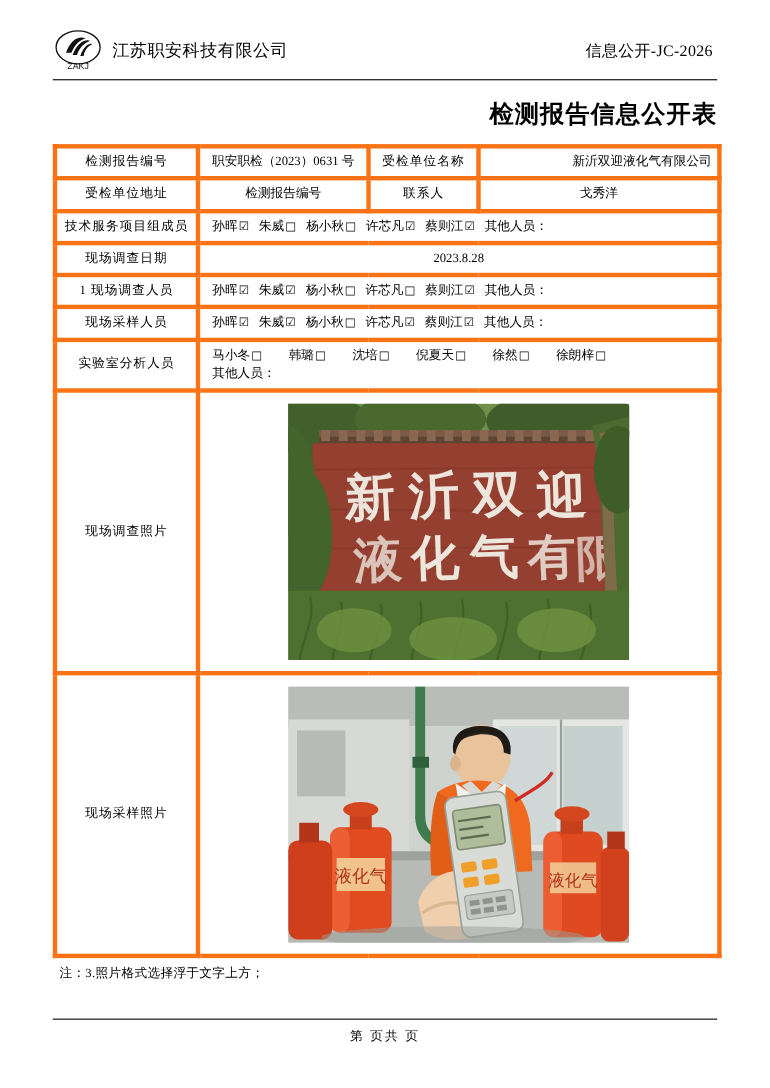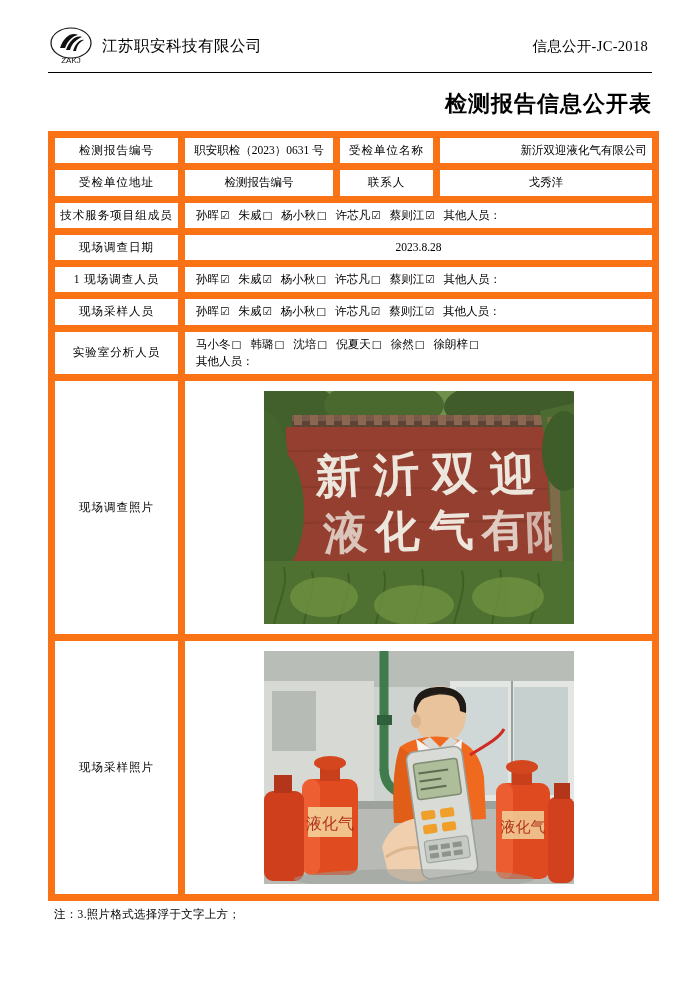--- a/index.html
+++ b/index.html
@@ -59,21 +59,21 @@
     margin: 16px 0 12px 0;
     letter-spacing: 1px;
   }
   
   table.main {
     width: 100%;
     border-collapse: collapse;
     table-layout: fixed;
   }
   table.main td {
-    border: 7px solid #f97316;
+    border: 4px solid #f97316;
     font-size: 11.5px;
     padding: 4px 5px;
     vertical-align: middle;
     line-height: 1.5;
   }
   .c-label {
     text-align: center;
     letter-spacing: 1px;
   }
   .c-center { text-align: center; }
@@ -90,20 +90,21 @@
     align-items: flex-start;
     padding-left: 6px;
   }
   .member {
     white-space: nowrap;
     margin-right: 7px;
     font-size: 11.5px;
   }
   .lab-line {
     padding-left: 6px;
+    gap: 15px;
   }
   .photo-cell {
     padding: 6px 4px;
     text-align: center;
     height: 245px;
   }
   .photo-box {
     width: 100%;
     height: 100%;
     display: flex;
@@ -150,21 +151,21 @@
         <svg width="46" height="40" viewBox="0 0 46 40">
           <ellipse cx="23" cy="17" rx="20" ry="15" fill="none" stroke="#111" stroke-width="1.2"></ellipse>
           <path d="M12 22 C16 10, 24 6, 30 9 C25 10, 20 14, 17 22 Z" fill="#111"></path>
           <path d="M18 24 C22 13, 29 9, 34 11 C29 13, 24 17, 22 24 Z" fill="#111"></path>
           <path d="M25 25 C28 16, 33 13, 36 14 C32 16, 29 19, 28 25 Z" fill="#111"></path>
           <text x="23" y="37" font-size="8" text-anchor="middle" fill="#111" font-family="Liberation Sans, sans-serif">ZAKJ</text>
         </svg>
       </div>
       <div class="company-name">江苏职安科技有限公司</div>
     </div>
-    <div class="doc-code">信息公开-JC-2018</div>
+    <div class="doc-code">信息公开-JC-2026</div>
   </div>
 
   <div class="doc-title">检测报告信息公开表</div>
 
   <table class="main">
     <colgroup>
       <col style="width:130px">
       <col style="width:155px">
       <col style="width:100px">
       <col style="width:219px">
@@ -430,14 +431,18 @@
               </g>
             </svg>
           </div>
         </td>
       </tr>
     </tbody>
   </table>
 
   <div class="note">注：3.照片格式选择浮于文字上方；</div>
 
+  <div class="footer">
+    <div class="footer-line"></div>
+    <div class="footer-text">第  页共   页</div>
+  </div>
 
 </div>
 
 </body></html>

